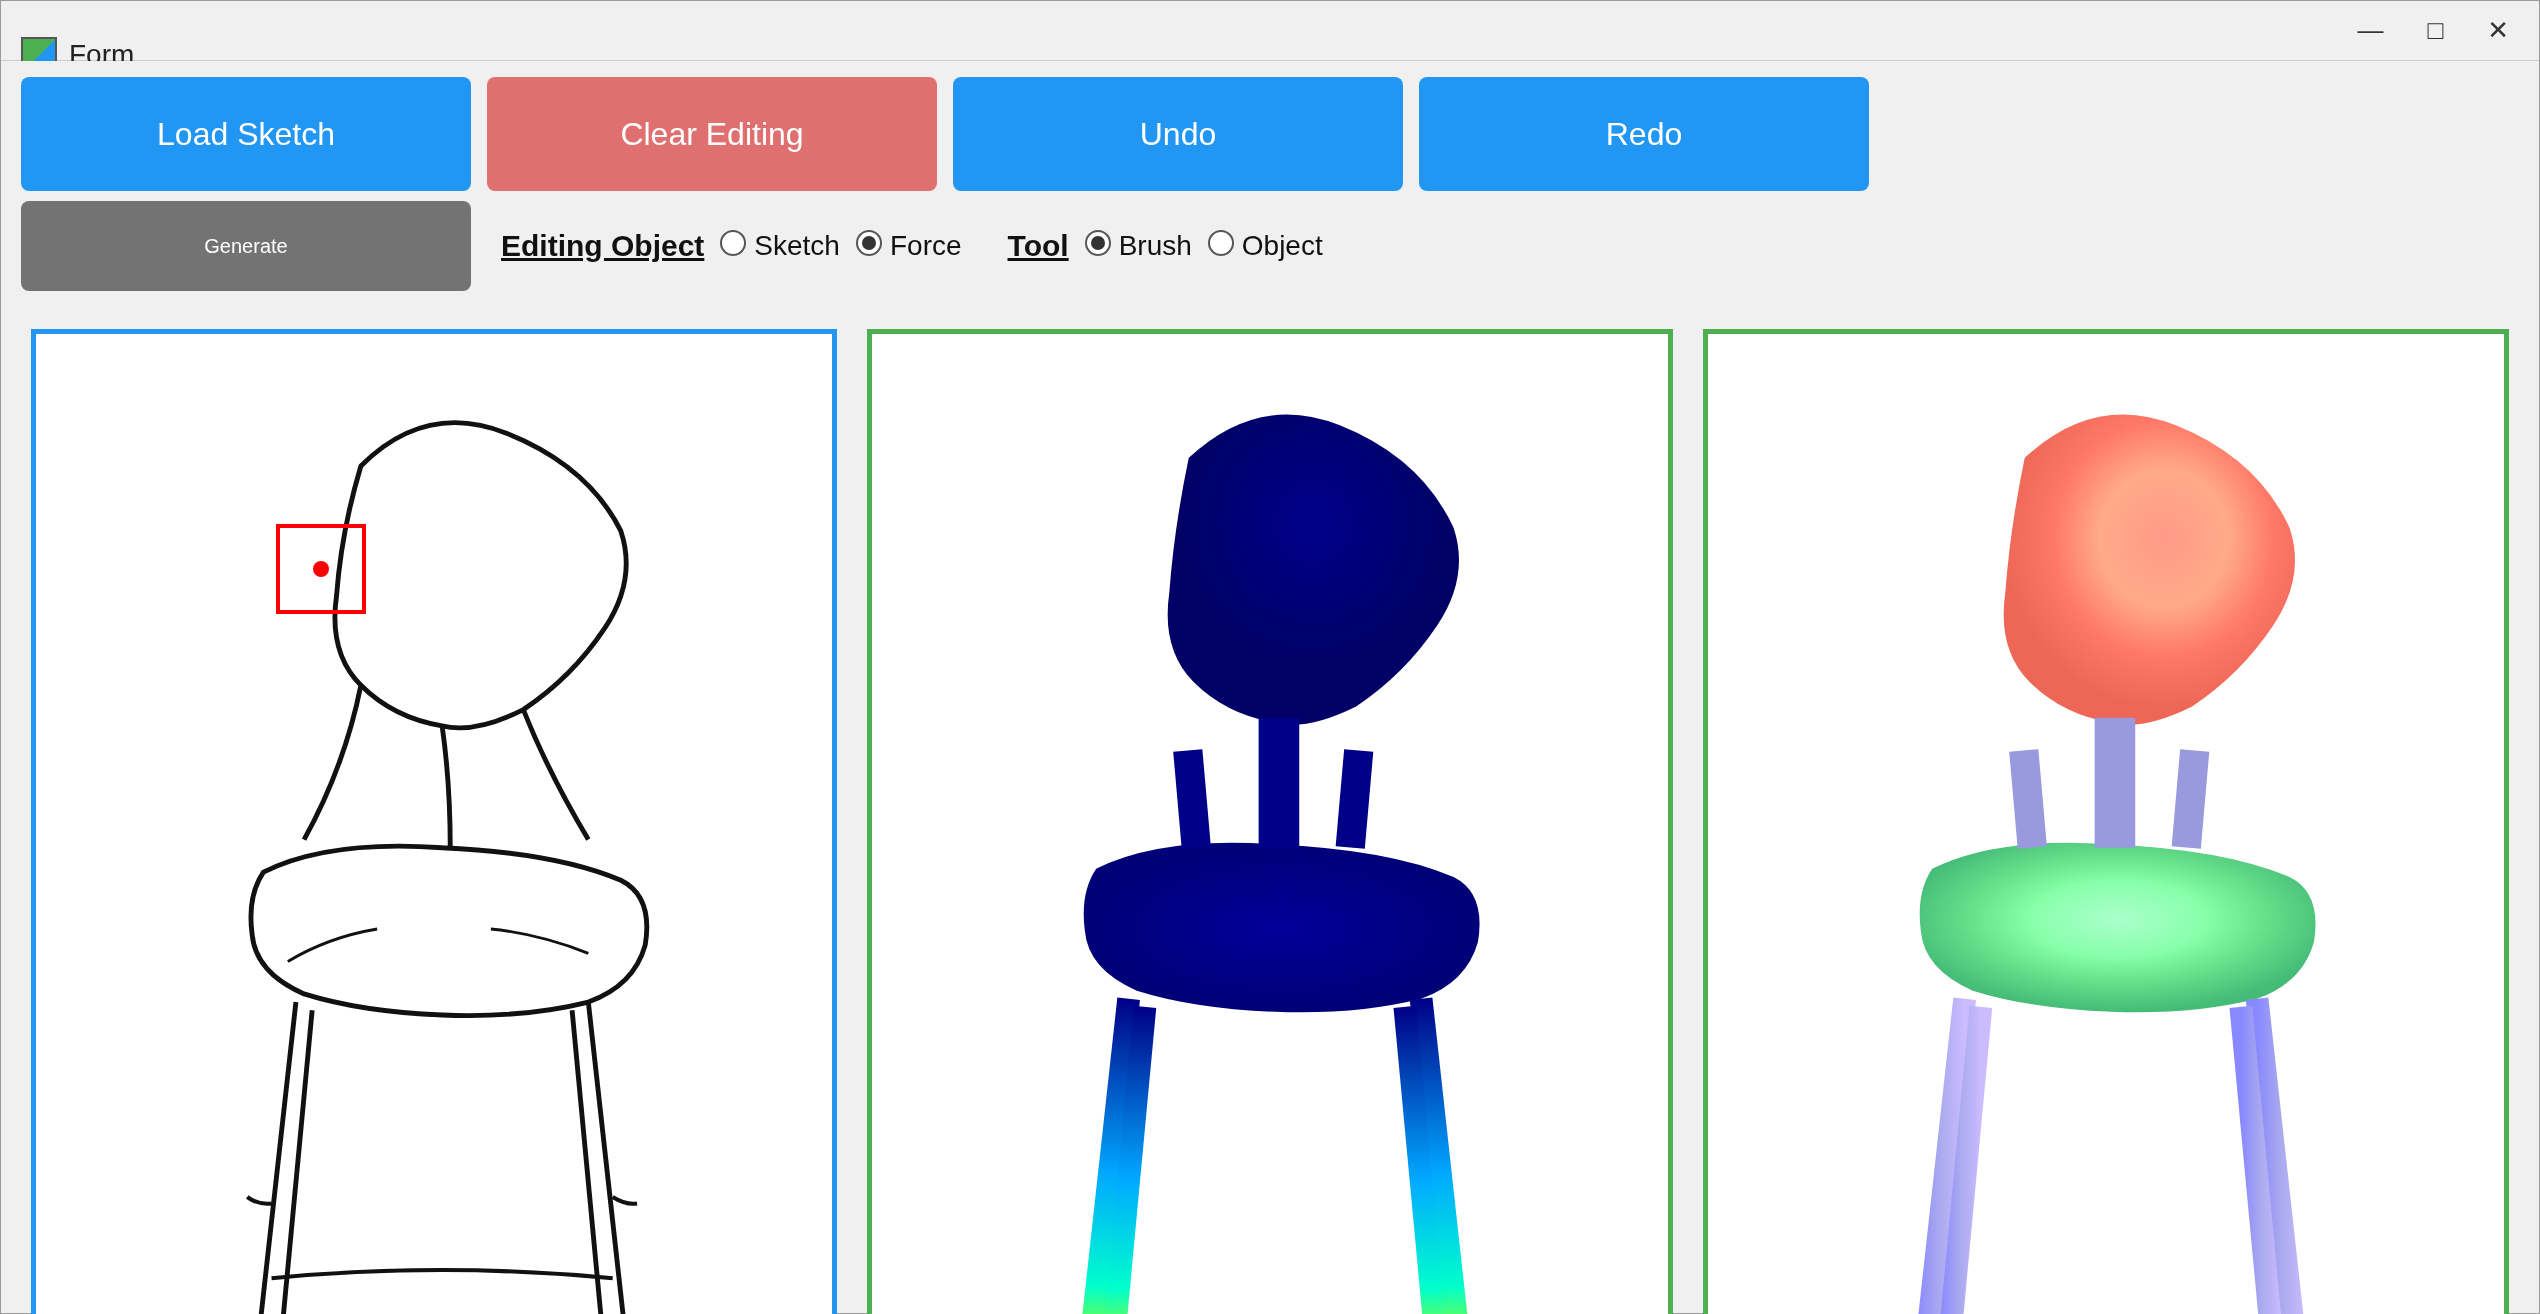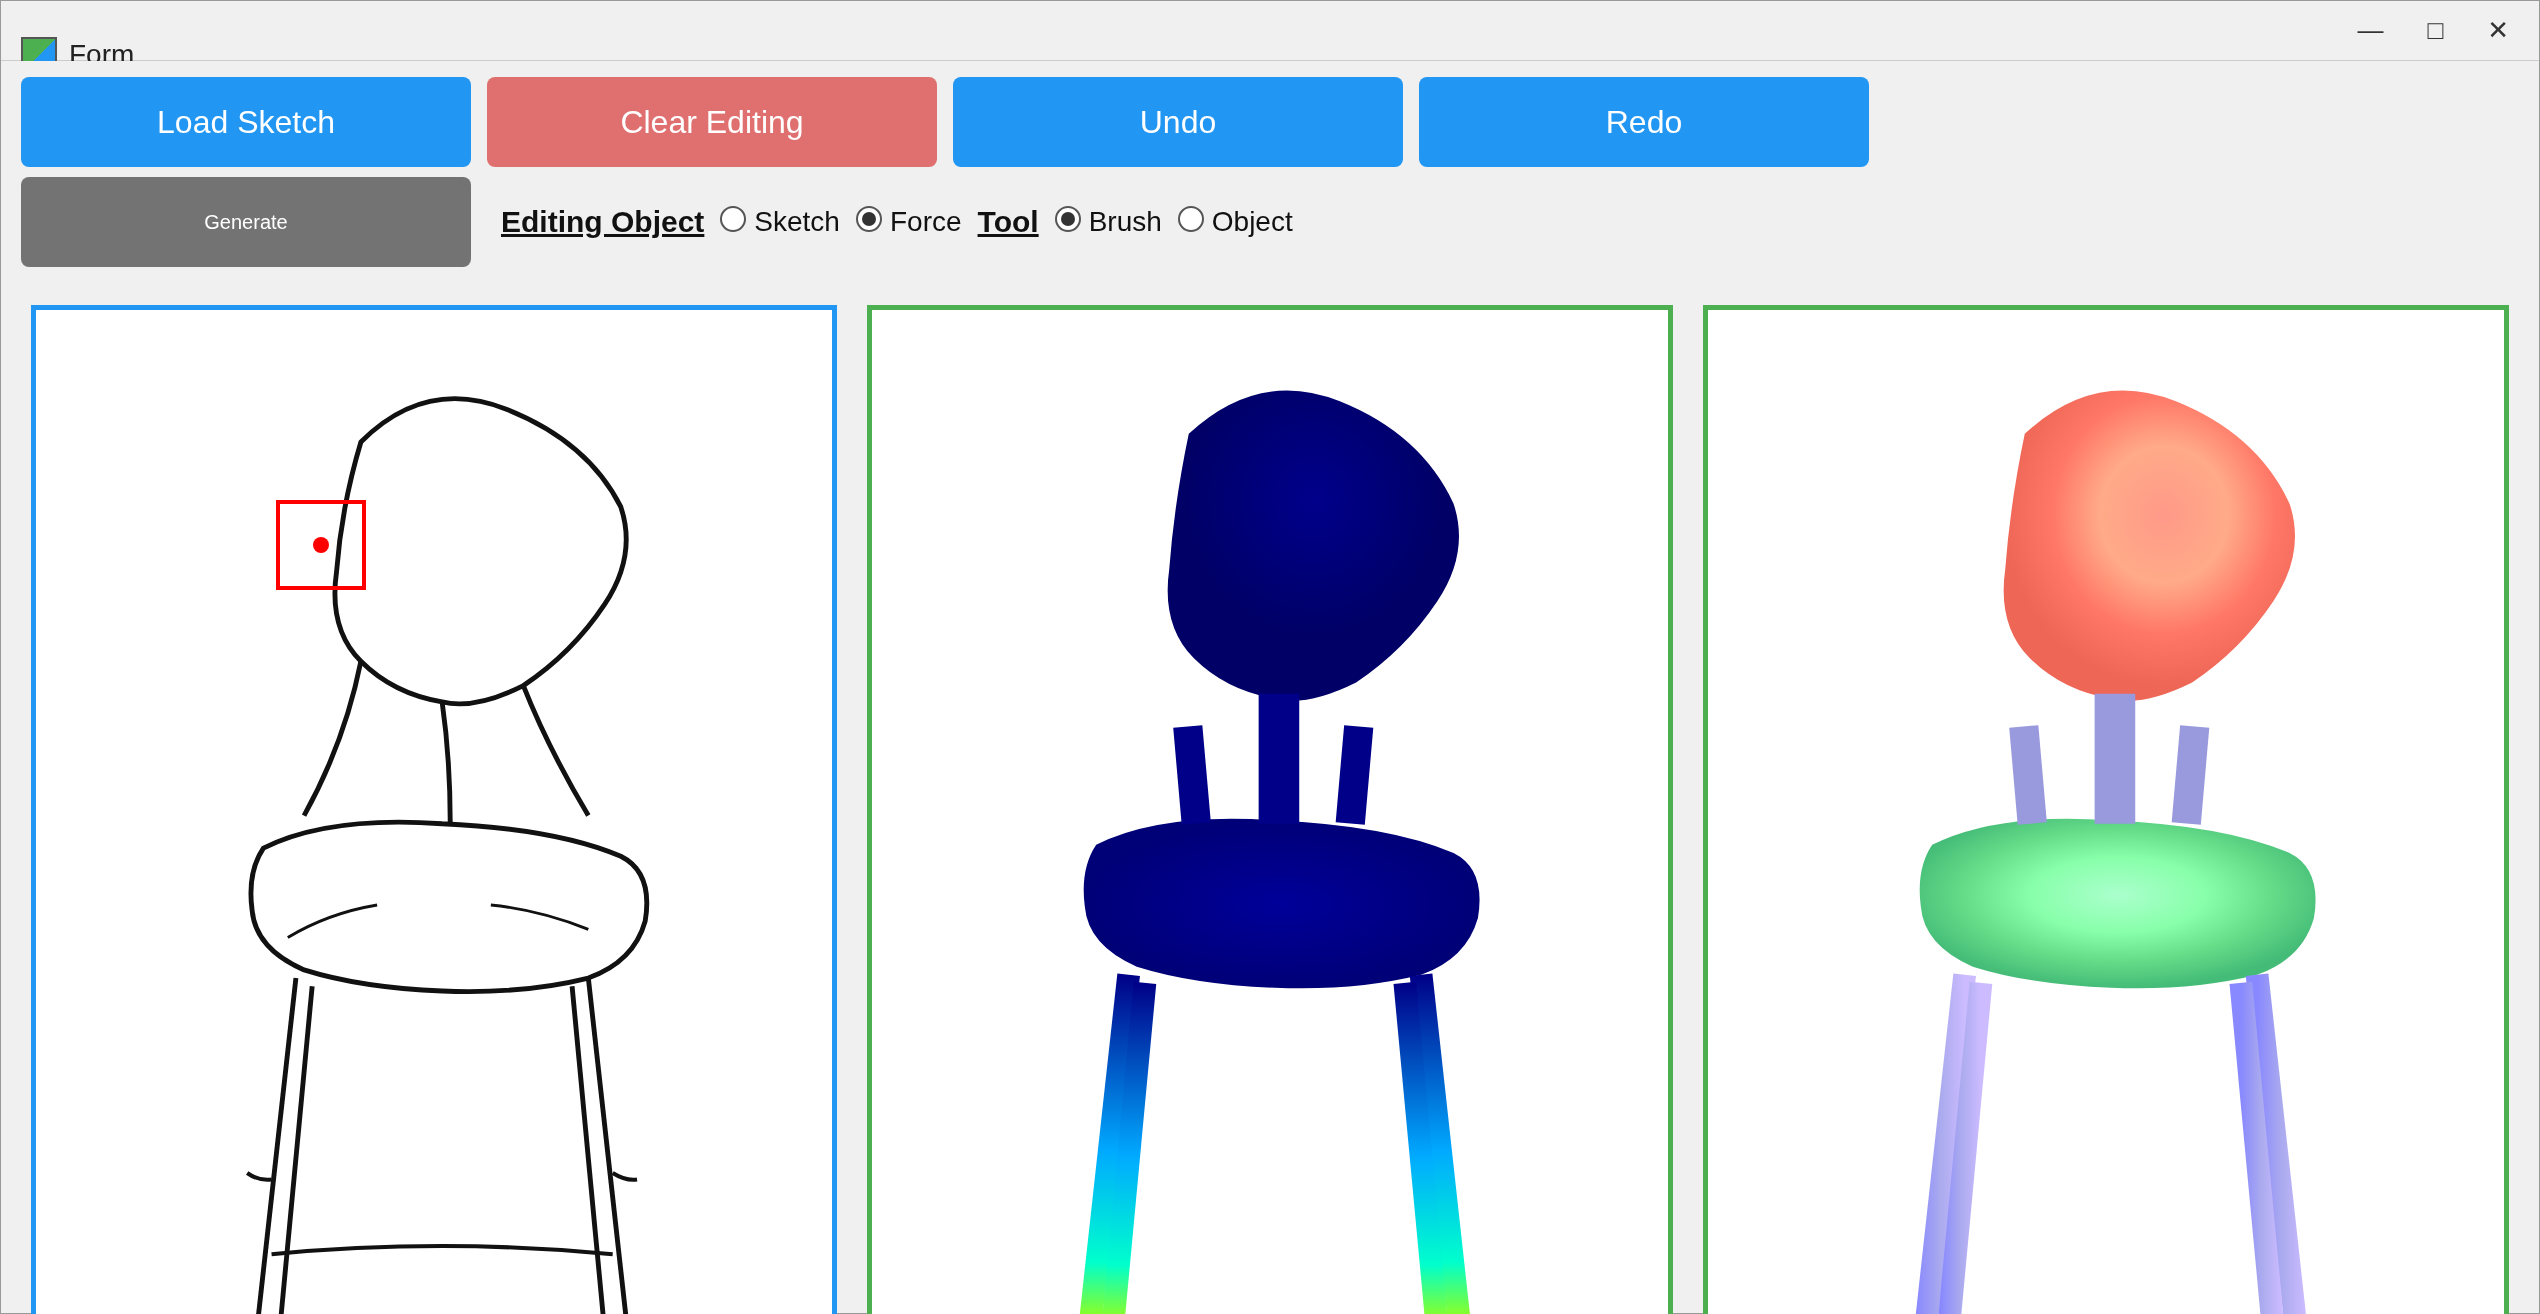--- a/index.html
+++ b/index.html
@@ -67,21 +67,21 @@
       display: flex;
       gap: 16px;
       align-items: center;
     }
     .toolbar-row2 {
       display: flex;
       gap: 16px;
       align-items: center;
     }
     .btn {
-      height: 90px;
+      height: 114px;
       border-radius: 8px;
       border: none;
       font-size: 32px;
       font-weight: 500;
       color: white;
       cursor: pointer;
       padding: 0 30px;
       min-width: 450px;
     }
     .btn-blue {
@@ -135,20 +135,21 @@
       width: 14px;
       height: 14px;
       border-radius: 50%;
       background: #333;
     }
     .tool-label {
       font-size: 30px;
       font-weight: bold;
       text-decoration: underline;
       color: #111;
+      margin-left: 30px;
     }
     .divider {
       height: 2px;
       background: #bbb;
       margin: 4px 0;
     }
     .panels {
       display: flex;
       flex: 1;
       gap: 30px;

